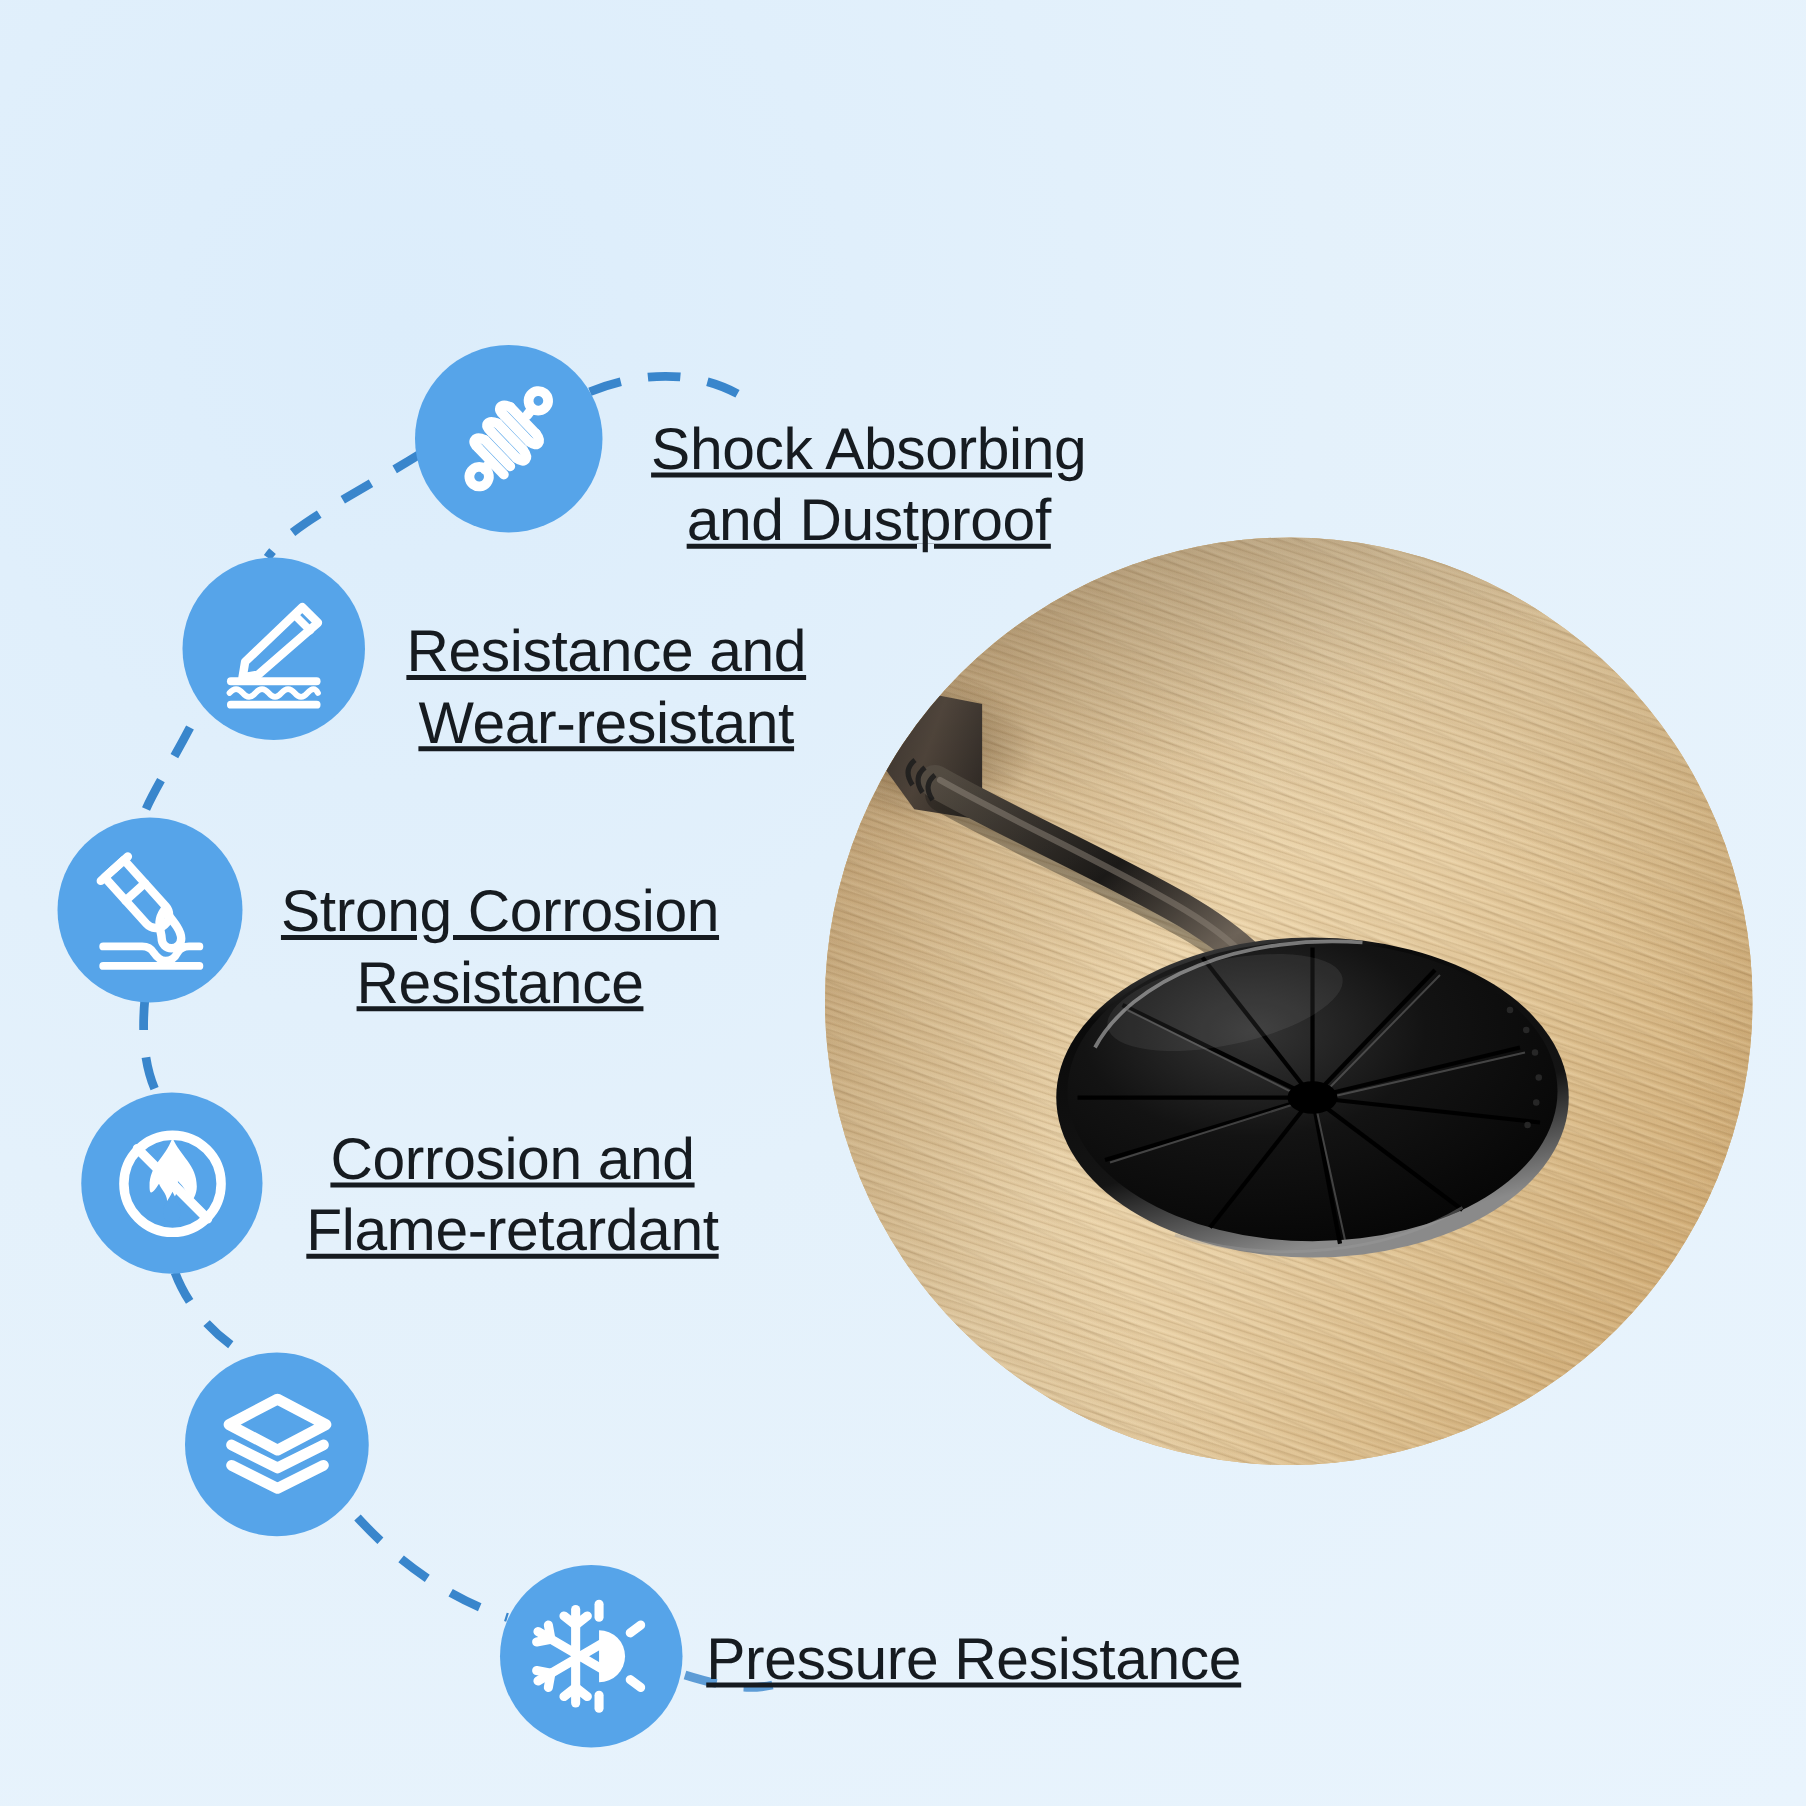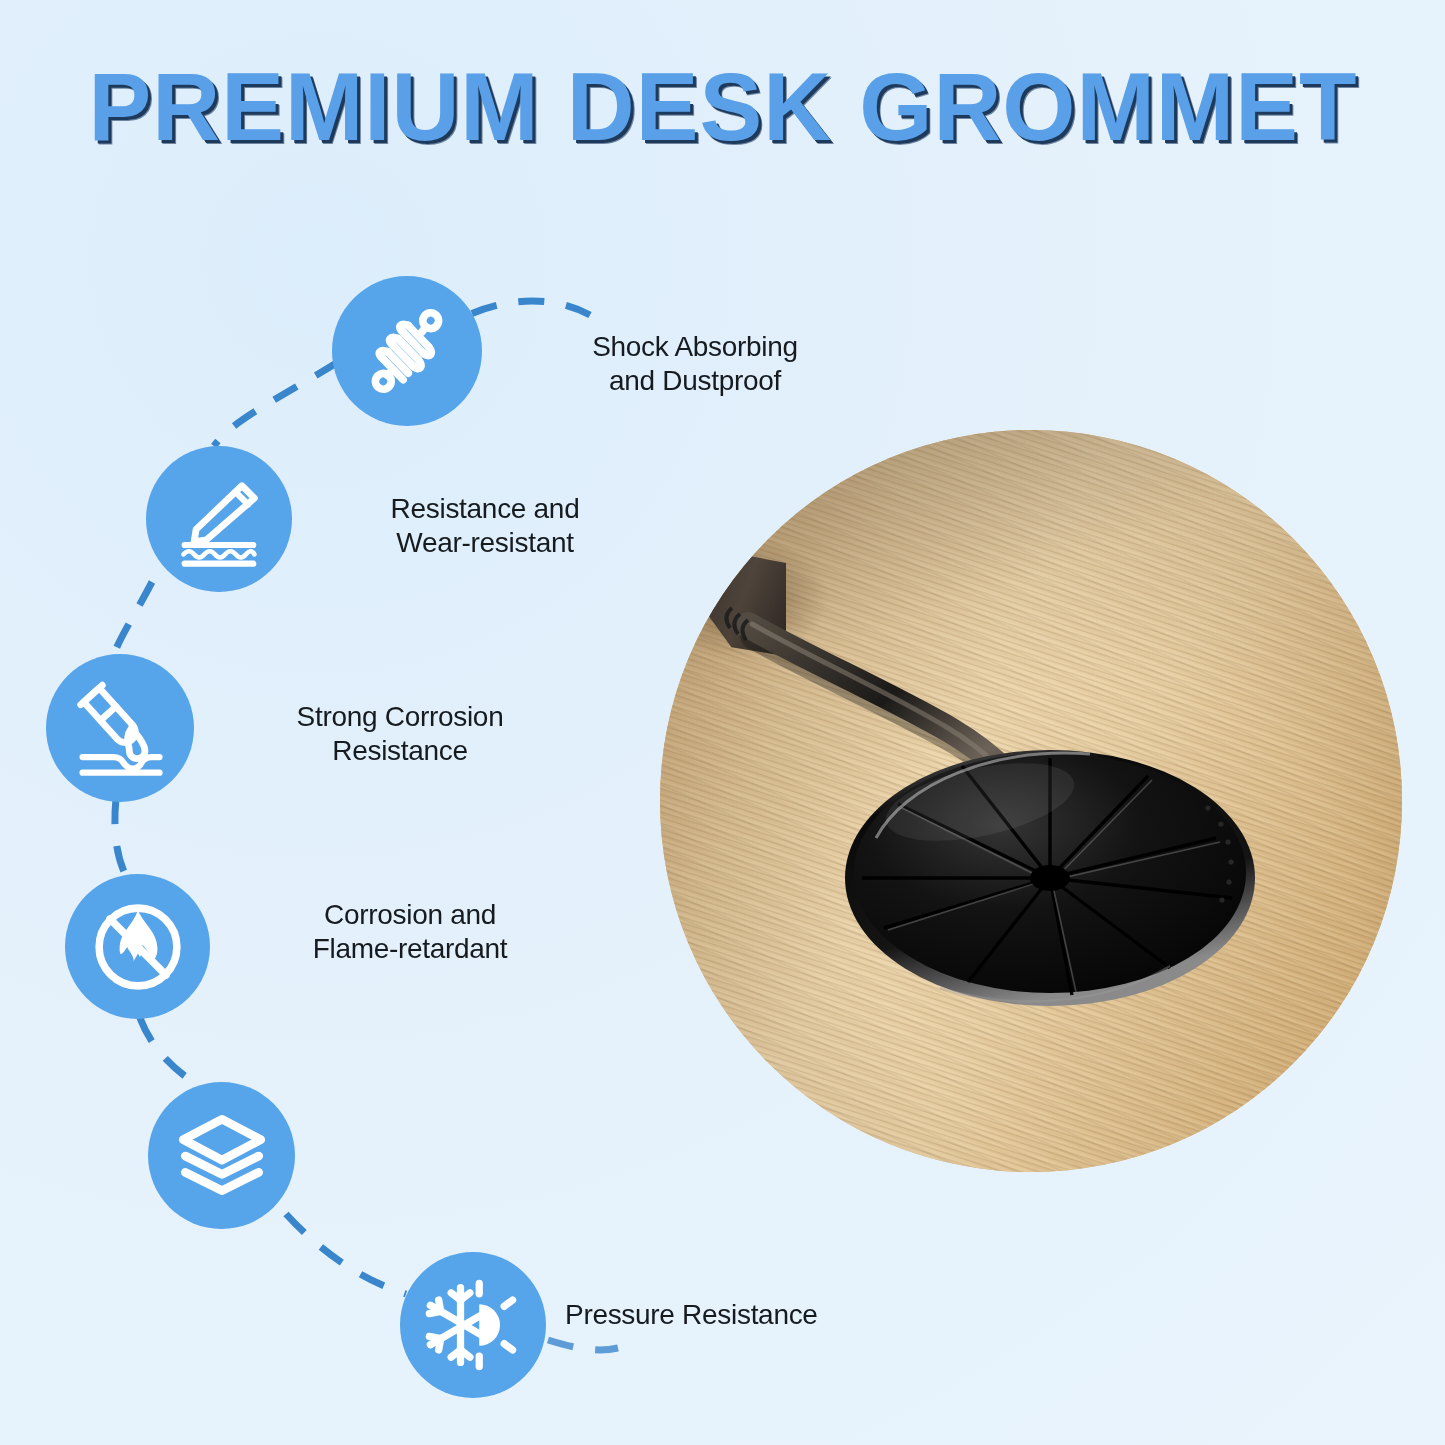--- a/index.html
+++ b/index.html
@@ -52,24 +52,25 @@
     background:#56a4e9;
     display:flex;
     align-items:center;
     justify-content:center;
   }
   .feature-badge svg { display:block; }
   .feature-label {
     position:absolute;
     color:#161b20;
     font-family:"Liberation Sans", sans-serif;
-    font-size:28px;
+    font-size:47px;
     line-height:1.22;
     letter-spacing:-0.3px;
     white-space:pre-line;
+    text-decoration:underline;
   }
   .lbl-center { text-align:center; }
   .lbl-left   { text-align:left; }
 
   
   #product-photo {
     position:absolute;
     left:660px; top:430px;
     width:742px; height:742px;
     border-radius:50%;
@@ -161,23 +162,20 @@
     border-radius:50%;
     background:linear-gradient(150deg, rgba(255,255,255,0.10) 0%, rgba(255,255,255,0) 38%);
     pointer-events:none;
   }
 </style>
 </head>
 <body>
 
 <div id="stage">
 
-  <div id="title-band">
-    <span id="title-text">PREMIUM DESK GROMMET</span>
-  </div>
 
   <svg id="connector-svg" viewBox="0 0 1445 1445">
     <path d="M 590 315
              C 540 288, 470 300, 410 352" fill="none" stroke="#2f7fc9" stroke-width="7" stroke-dasharray="26 22" stroke-linecap="butt" opacity="0.95"></path>
     <path d="M 338 362
              C 280 398, 232 420, 214 446" fill="none" stroke="#2f7fc9" stroke-width="7" stroke-dasharray="26 22" stroke-linecap="butt" opacity="0.95"></path>
     <path d="M 152 582
              C 132 620, 118 640, 112 660" fill="none" stroke="#2f7fc9" stroke-width="7" stroke-dasharray="26 22" stroke-linecap="butt" opacity="0.95"></path>
     <path d="M 116 798
              C 113 830, 116 856, 126 876" fill="none" stroke="#2f7fc9" stroke-width="7" stroke-dasharray="26 22" stroke-linecap="butt" opacity="0.95"></path>

